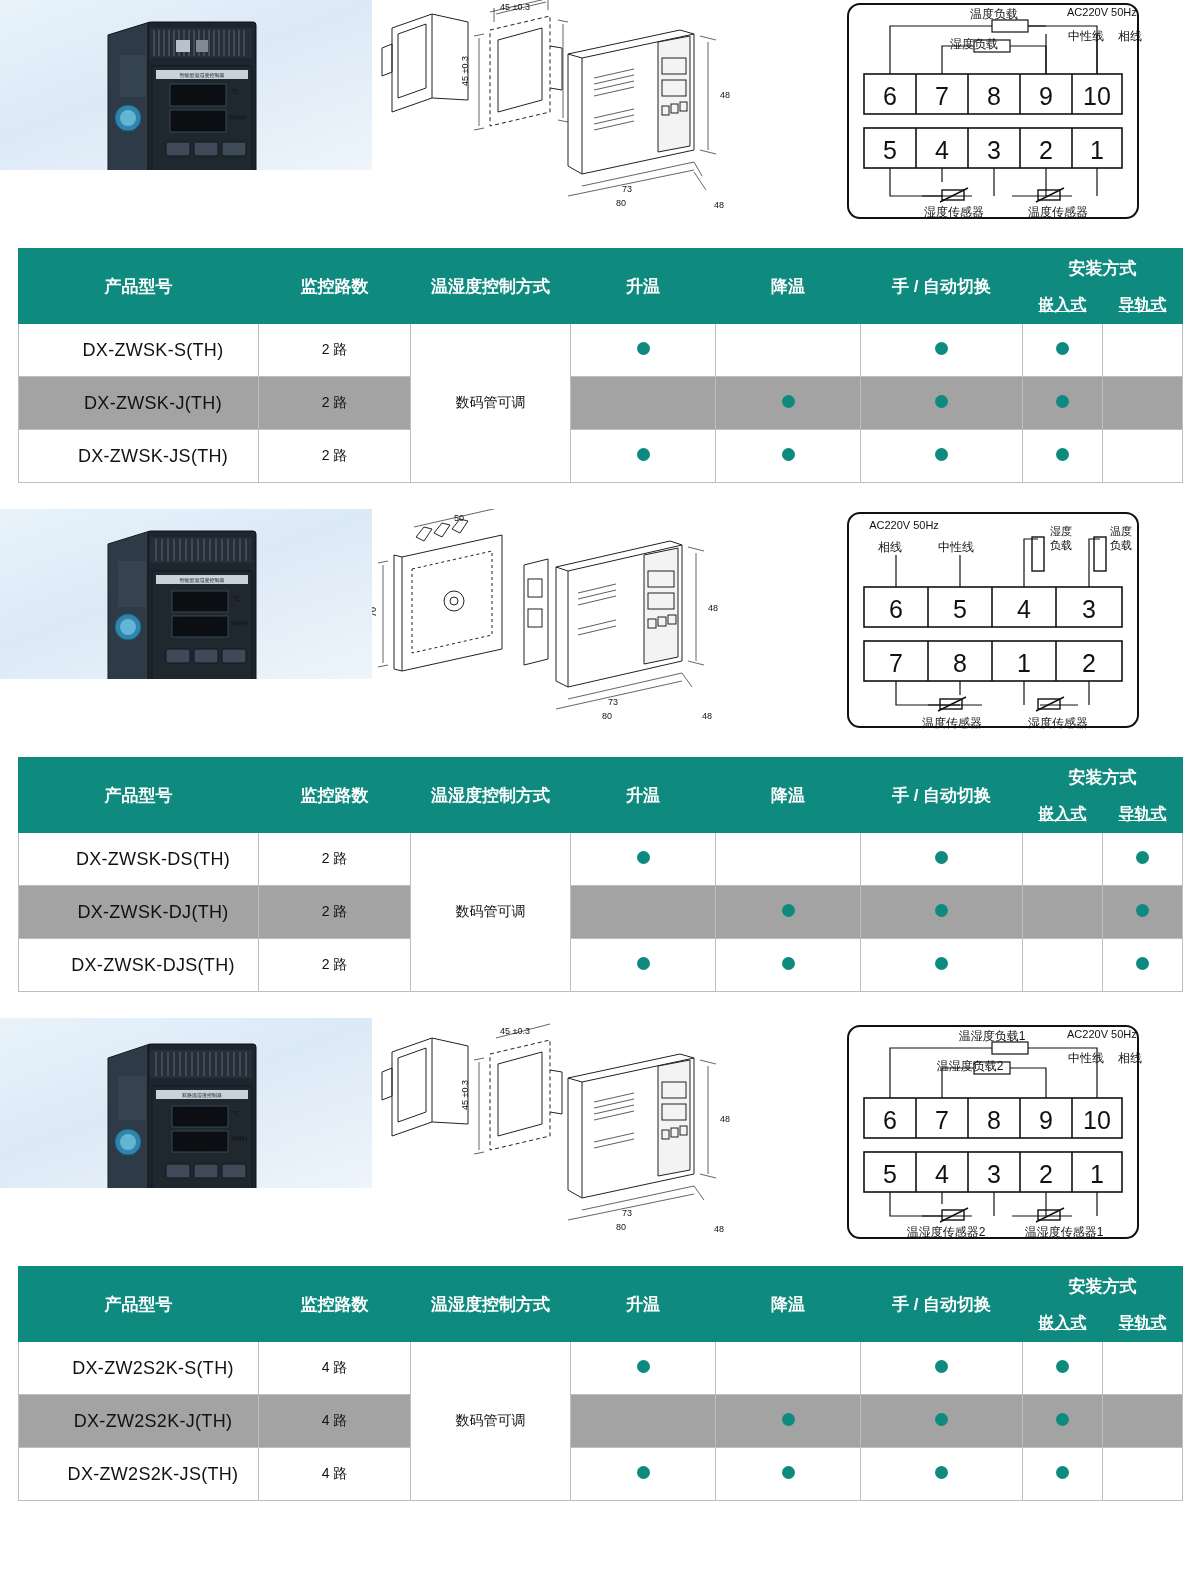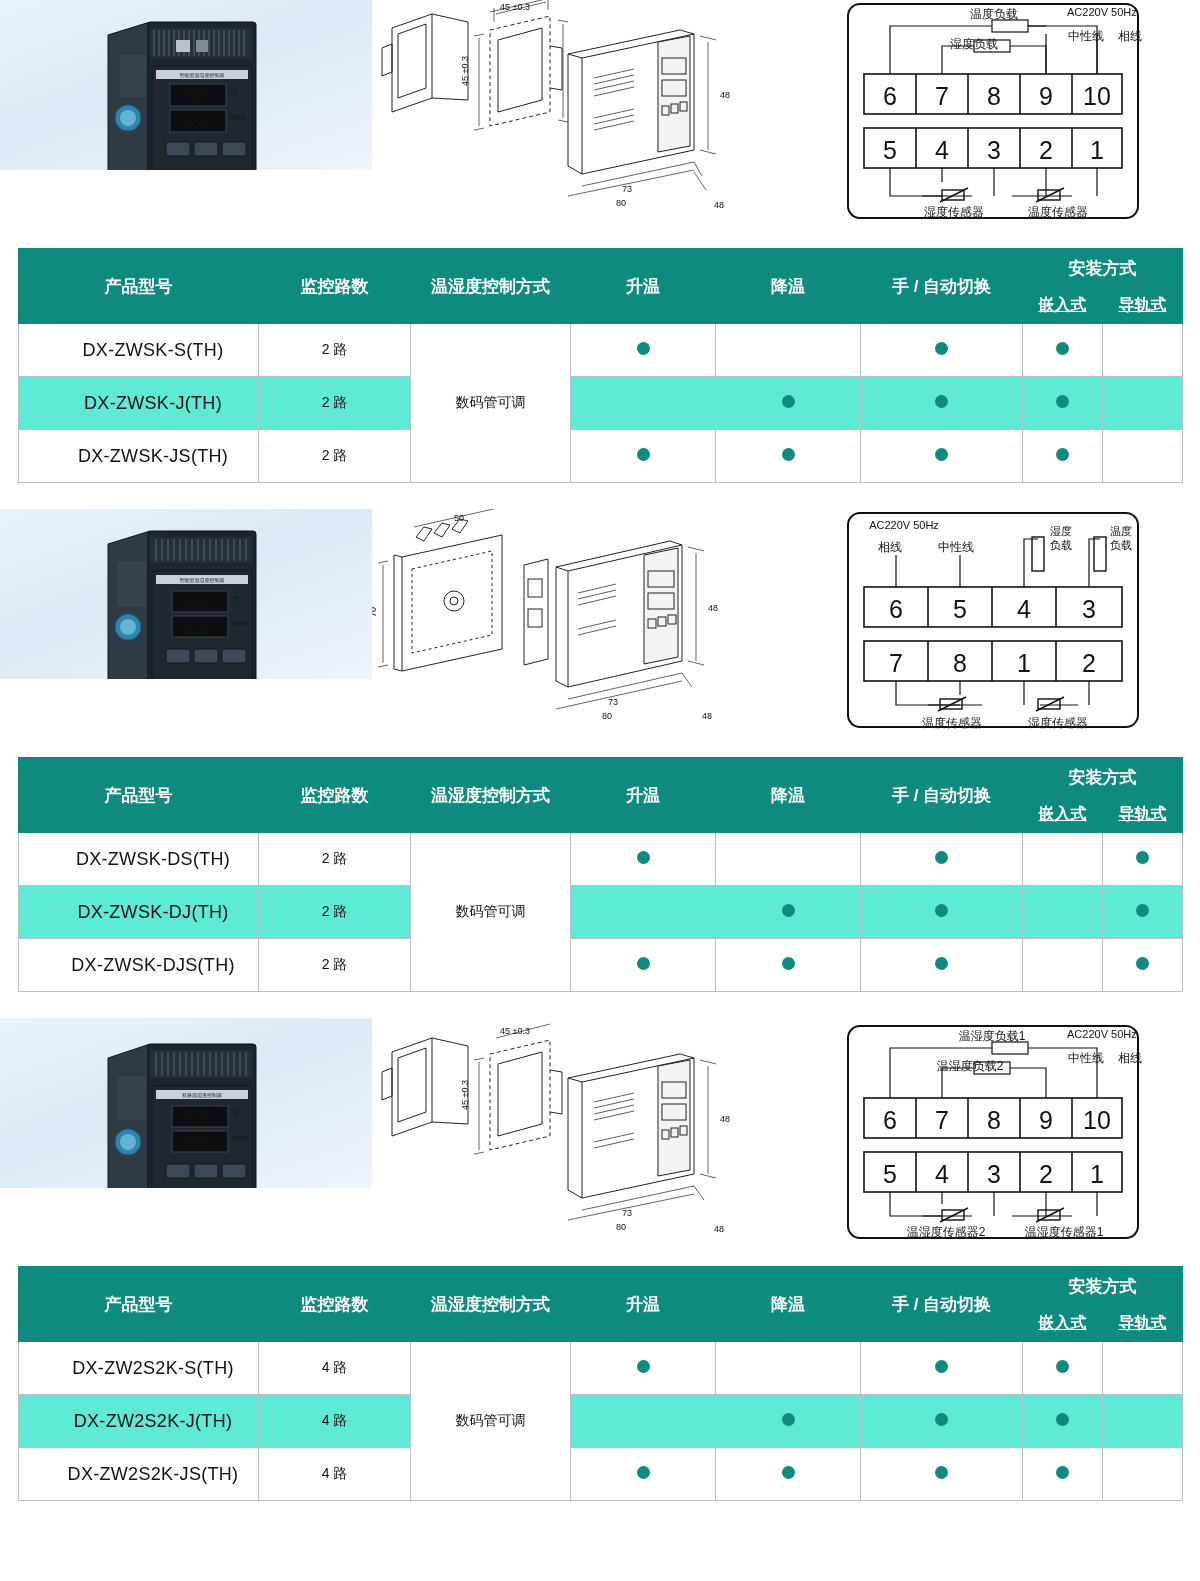--- a/index.html
+++ b/index.html
@@ -79,21 +79,21 @@
     padding-left: 30px;
     height: 50px;
     font-size: 18px;
     letter-spacing: .3px;
   }
   td.tall {
     height: 50px;
     font-size: 14px;
   }
   tr.alt td {
-    background: #5eead4;
+    background: #a3a3a3;
   }
   .dot {
     display: inline-block;
     width: 13px;
     height: 13px;
     border-radius: 50%;
     background: #0f8a7e;
   }
   svg text {
     font-family: "Liberation Sans", sans-serif;

